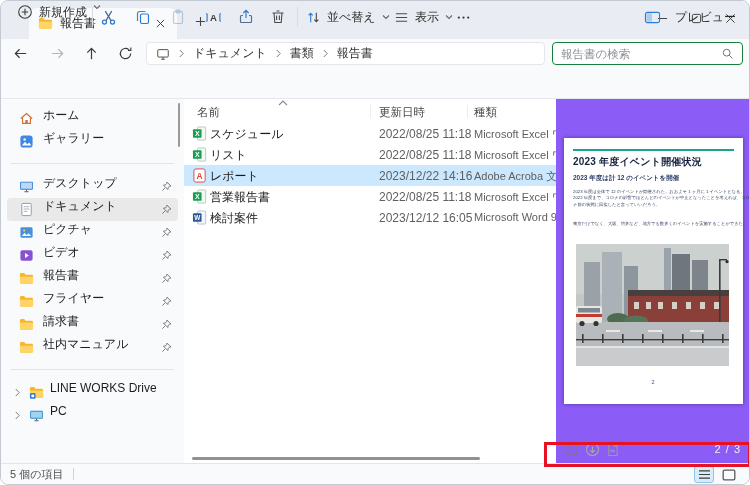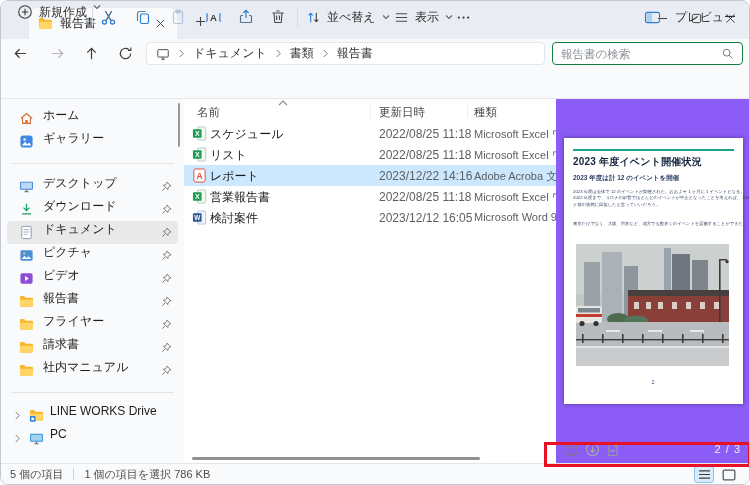--- a/index.html
+++ b/index.html
@@ -330,34 +330,20 @@
     <div class="sb-item">
       <span class="ic">
         <svg width="15" height="15" viewBox="0 0 16 16">
             <rect x="1.2" y="2.8" width="13.6" height="8.6" rx="1" fill="#3a7bd5"></rect>
             <rect x="2.2" y="3.8" width="11.6" height="6.6" fill="#bcd9f5"></rect>
             <rect x="5.8" y="13" width="4.4" height="1.1" fill="#5b6770"></rect>
             <rect x="7.4" y="11.4" width="1.2" height="1.8" fill="#5b6770"></rect>
           </svg>
       </span>
       <span class="sb-label">デスクトップ</span>
-      <span class="pin ic">
-          <svg width="11" height="11" viewBox="0 0 12 12" fill="none" stroke="#6e6e6e" stroke-width="1">
-            <path d="M6.5 1.2 10.8 5.5 9 5.9 7.8 7.1 7.4 9.3 2.7 4.6 4.9 4.2 6.1 3z M4.3 7.7 1.5 10.5"></path>
-          </svg>
-        </span>
-    </div>
-    <div class="sb-item">
-      <span class="ic">
-        <svg width="15" height="15" viewBox="0 0 16 16" fill="none" stroke="#1d9e63" stroke-width="1.4">
-            <path d="M8 1.8v7.4M4.8 6 8 9.2 11.2 6"></path>
-            <path d="M3.2 12.6h9.6"></path>
-          </svg>
-      </span>
-      <span class="sb-label">ダウンロード</span>
       <span class="pin ic">
           <svg width="11" height="11" viewBox="0 0 12 12" fill="none" stroke="#6e6e6e" stroke-width="1">
             <path d="M6.5 1.2 10.8 5.5 9 5.9 7.8 7.1 7.4 9.3 2.7 4.6 4.9 4.2 6.1 3z M4.3 7.7 1.5 10.5"></path>
           </svg>
         </span>
     </div>
     <div class="sb-item sel">
       <span class="ic">
         <svg width="15" height="15" viewBox="0 0 16 16">
             <rect x="3" y="1.5" width="10" height="13" rx="1" fill="#fff" stroke="#8b98a8" stroke-width="1"></rect>
@@ -658,21 +644,20 @@
       </span>
       <span class="pv-count">2 / 3</span>
     </div>
   </div>
 
   <div class="annot"></div>
 
   <div class="statusbar">
     <span>5 個の項目</span>
     <span class="sb-div"></span>
-    <span>1 個の項目を選択 786 KB</span>
     <span class="view-toggles">
       <span class="vt active">
         <svg width="13" height="11" viewBox="0 0 14 12" stroke="#3c3c3c" stroke-width="1.2">
             <path d="M1 2h12M1 6h12M1 10h12"></path>
           </svg>
       </span>
       <span class="vt">
         <svg width="14" height="12" viewBox="0 0 15 13" fill="none" stroke="#55585c" stroke-width="1.4">
             <rect x="1.2" y="1.2" width="12.6" height="10.6" rx="1.5"></rect>
           </svg>

